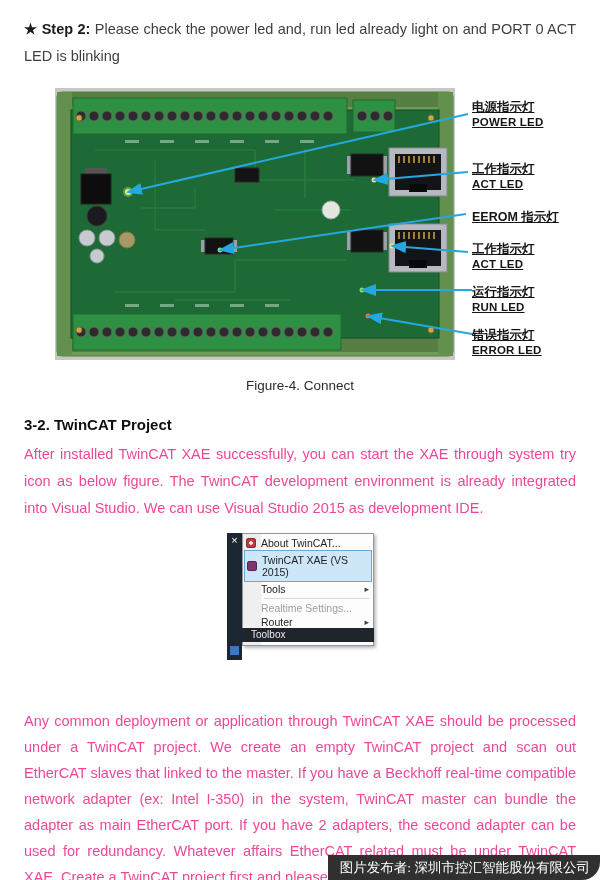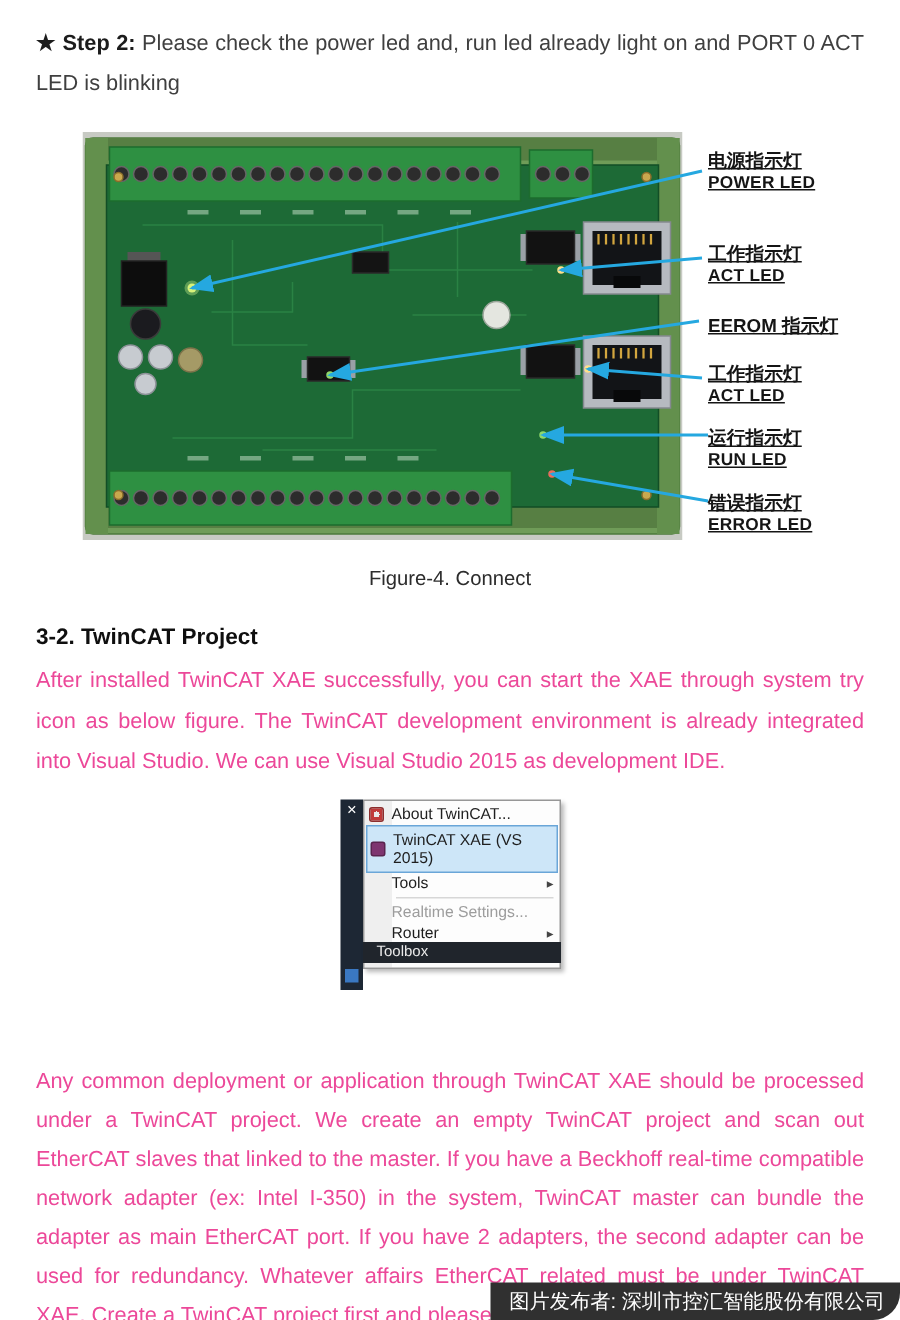--- a/index.html
+++ b/index.html
@@ -40,21 +40,21 @@
   .mi-spacer { width:10px; margin-right:5px; flex:none; }
   .icon-about { background:radial-gradient(circle at 50% 50%, #e9e9e9 0 2px, #c03a3a 2px); border:1px solid #8c2d2d; }
   .icon-xae { background:#7e3570; border:1px solid #5a244f; }
   .menu-item.sel { background:#cde6f8; border:1px solid #6aa6d8; height:32px; }
   .menu-item.disabled { color:#9d9d9d; }
   .menu-item .arrow { margin-left:auto; font-size:9px; color:#444; }
   .menu-sep { height:1px; background:#d7d7d7; margin:2px 3px 2px 20px; }
   .toolbox-bar { position:absolute; left:15px; top:95px; width:132px; height:14px; background:#20252c; color:#eaeaea; font-size:10px; line-height:14px; padding-left:9px; }
   .publish-bar { position:absolute; left:15px; top:109px; width:132px; height:18px; background:#0079cc; color:#fff; font-size:10.5px; line-height:18px; text-align:center; }
 
-  .watermark { position:absolute; right:0; bottom:0; height:25px; background:#303030; color:#fff; font-size:13.5px; line-height:25px; padding:0 10px 0 12px; }
+  .watermark { position:absolute; right:0; bottom:0; height:25px; background:#303030; color:#fff; font-size:13.5px; line-height:25px; padding:0 10px 0 12px;font-family:Liberation Serif, serif; }
 </style>
 </head>
 <body>
 
 <div class="page">
 
   <p class="step-text">
     <span class="b">★ Step 2:</span><span> Please check the power led and, run led already light on and PORT 0 ACT LED is blinking</span>
   </p>
 

